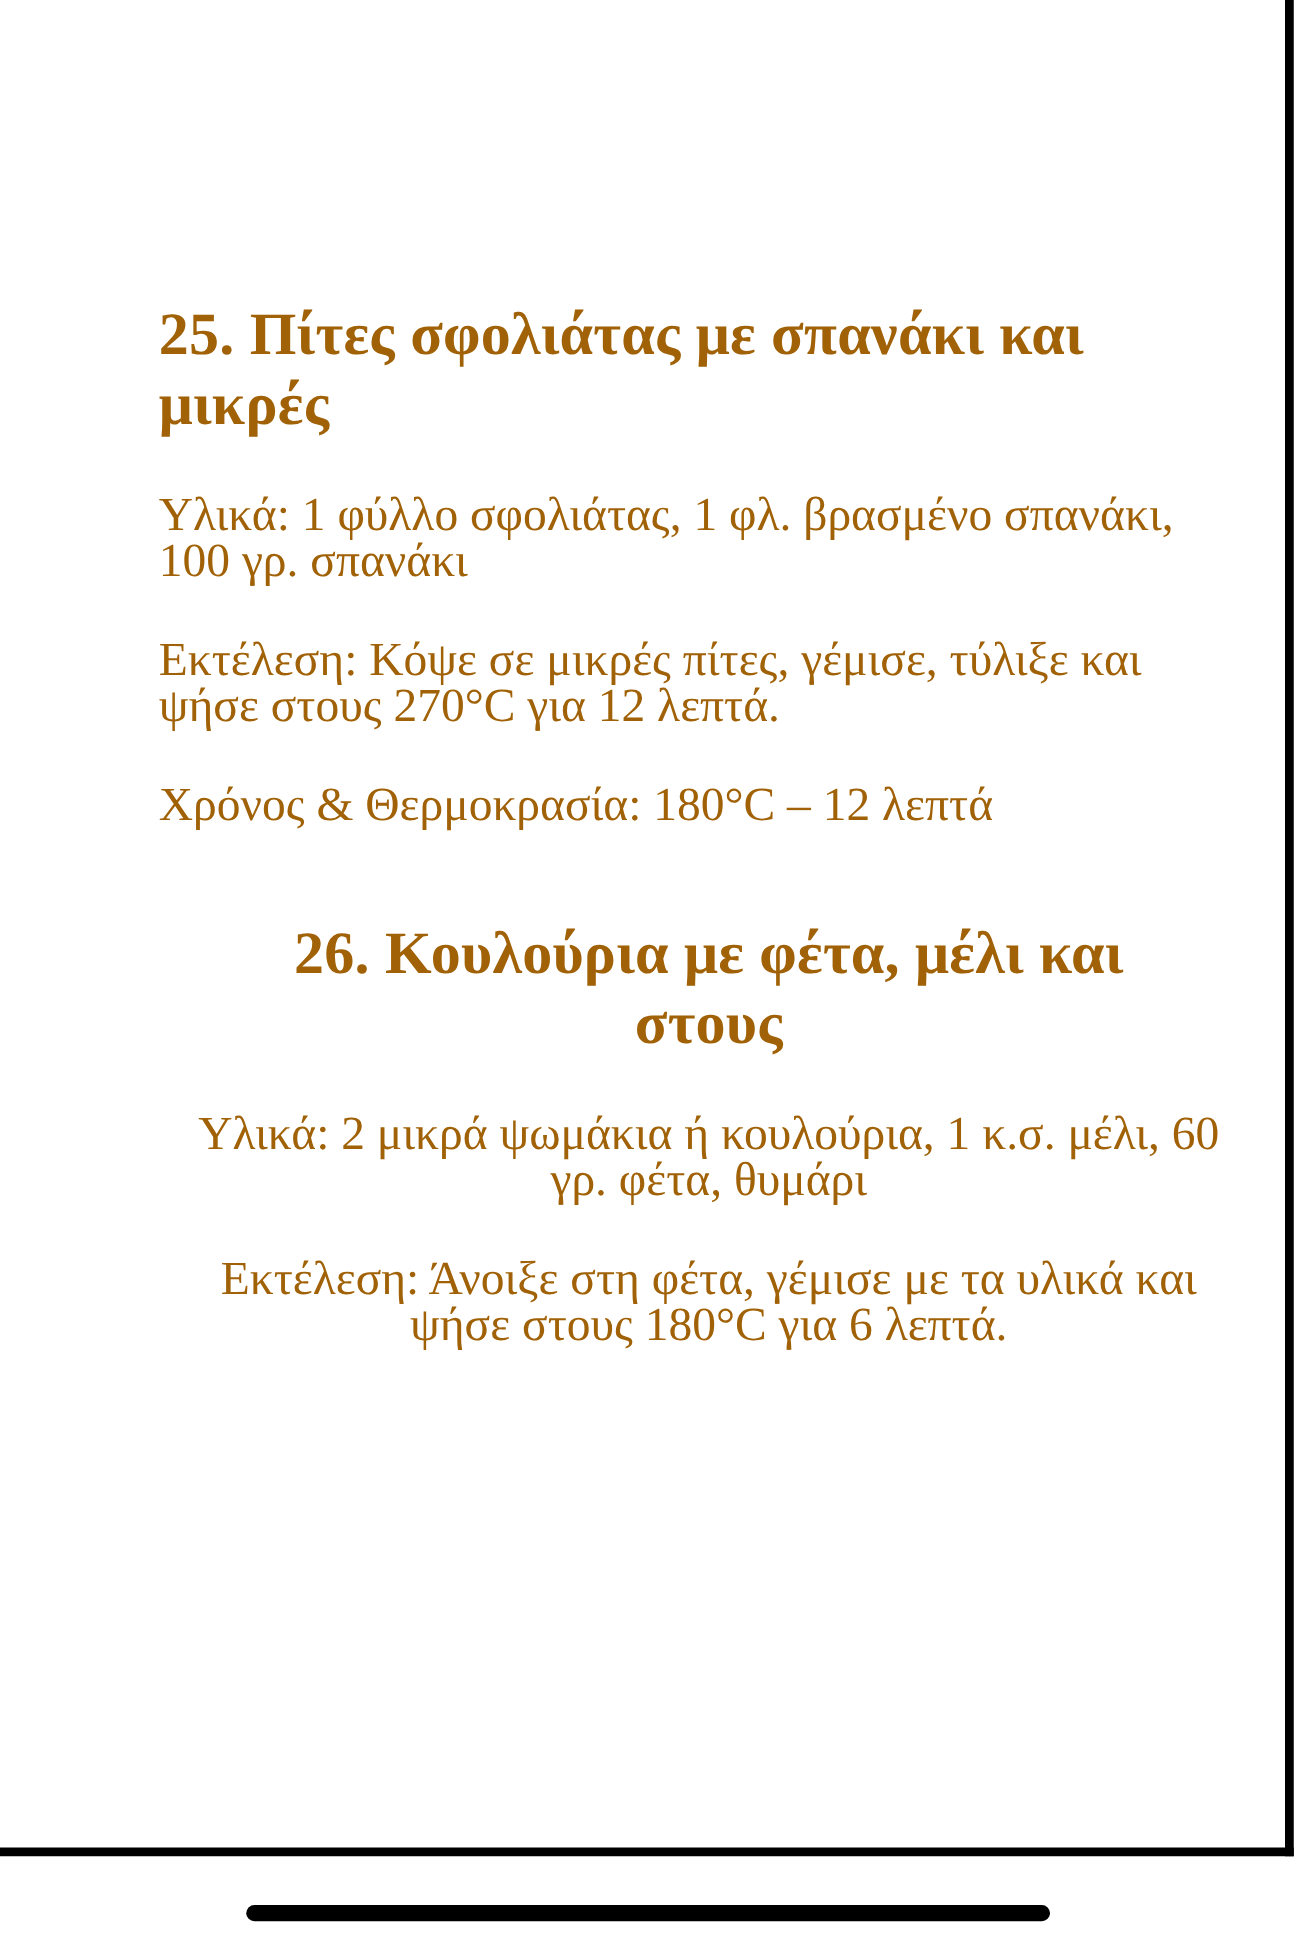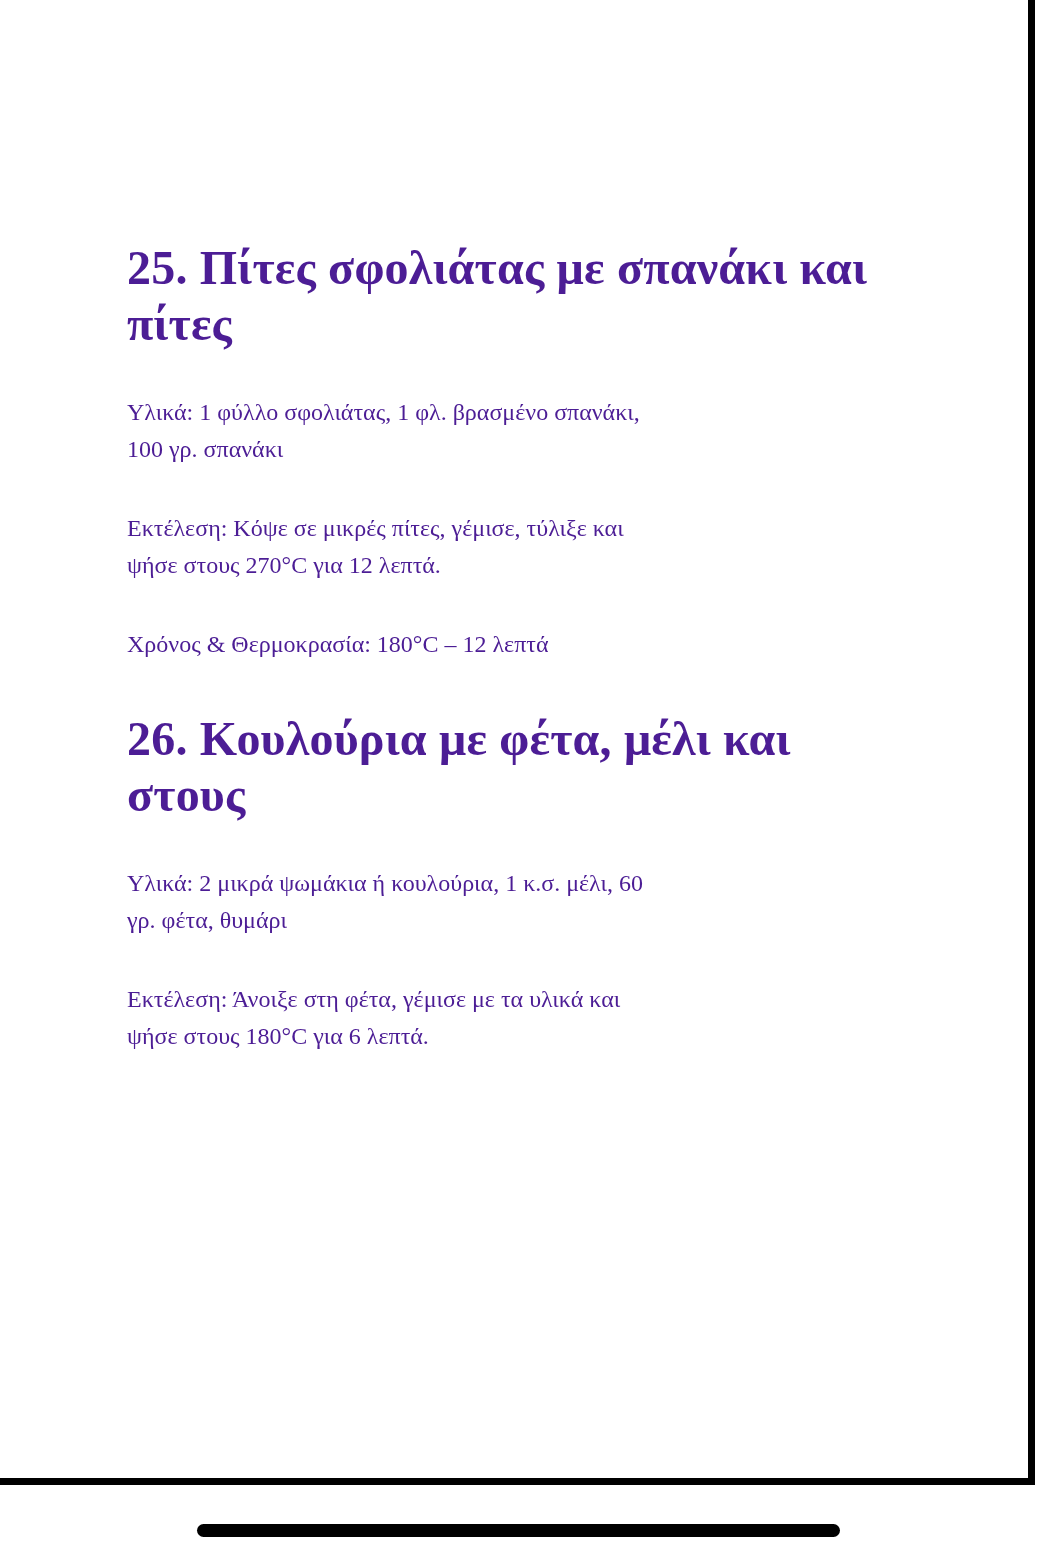--- a/index.html
+++ b/index.html
@@ -3,40 +3,40 @@
 <meta charset="utf-8">
 <style>
   html, body { margin: 0; padding: 0; background: #ffffff; }
   .screen {
     position: relative;
     width: 1050px;
     height: 1551px;
     background: #ffffff;
     overflow: hidden;
     font-family: "Liberation Serif", "DejaVu Serif", serif;
-    color: #4c1d95;
+    color: #a16207;
   }
   .doc-page {
     position: absolute;
     left: 127px;
     top: 0;
     width: 880px;
   }
   .recipe { margin: 0; }
   .recipe-25 { margin-top: 240px; }
-  .recipe-26 { margin-top: 48px; }
+  .recipe-26 { margin-top: 72px; text-align: center; }
   .recipe-title {
     font-size: 48px;
     line-height: 56px;
     font-weight: bold;
     margin: 0;
     letter-spacing: 0.2px;
   }
   .para {
-    font-size: 24px;
+    font-size: 38px;
     line-height: 37px;
     margin: 42px 0 0 0;
   }
   .tline, .bline { display: block; white-space: nowrap; }
   .page-edge-right {
     position: absolute;
     left: 1028px;
     top: 0;
     width: 7px;
     height: 1485px;
@@ -63,21 +63,21 @@
 </head>
 <body>
 
 <div class="screen">
 
   <div class="doc-page">
 
     <section class="recipe recipe-25">
       <h2 class="recipe-title">
         <span class="tline">25. Πίτες σφολιάτας με σπανάκι και</span>
-        <span class="tline">πίτες</span>
+        <span class="tline">μικρές</span>
       </h2>
       <p class="para">
         <span class="bline">Υλικά: 1 φύλλο σφολιάτας, 1 φλ. βρασμένο σπανάκι,</span>
         <span class="bline">100 γρ. σπανάκι</span>
       </p>
       <p class="para">
         <span class="bline">Εκτέλεση: Κόψε σε μικρές πίτες, γέμισε, τύλιξε και</span>
         <span class="bline">ψήσε στους 270°C για 12 λεπτά.</span>
       </p>
       <p class="para">Χρόνος &amp; Θερμοκρασία: 180°C – 12 λεπτά</p>

